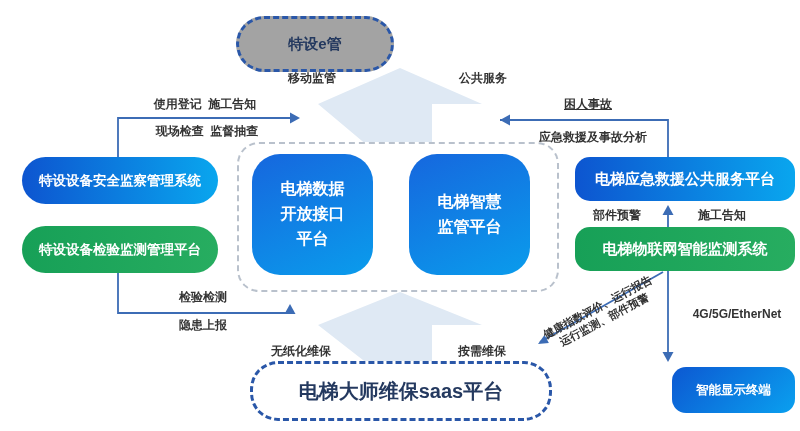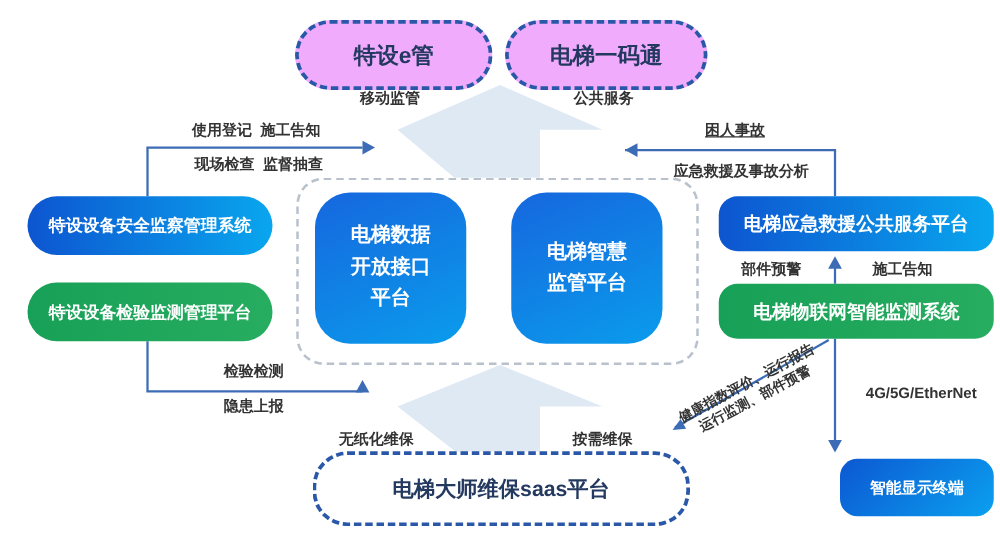--- a/index.html
+++ b/index.html
@@ -3,23 +3,23 @@
 <meta charset="utf-8">
 <style>
   html,body{margin:0;padding:0;background:#fff;}
   #stage{position:relative;width:800px;height:431px;background:#ffffff;
          font-family:"Liberation Sans",sans-serif;overflow:hidden;}
   .abs{position:absolute;}
   
   .big-arrow{background:#dfe9f4;
     clip-path:polygon(50% 0,100% 46%,69.5% 46%,69.5% 100%,30.5% 100%,0 46%);}
   
-  .pill-dashed{border:3px dashed #2a57a8;border-radius:30px;background:#f0abfc;
+  .pill-dashed{border:3px dashed #2a57a8;border-radius:30px;background:#a3a3a3;
     display:flex;align-items:center;justify-content:center;
-    color:#24395f;font-weight:700;font-size:18px;}
+    color:#24395f;font-weight:700;font-size:15px;}
   
   .hub-dashed{border:2px dashed #b9c1cc;border-radius:22px;background:#fff;}
   
   .bluebox{background:linear-gradient(90deg,#0d55d0 0%,#09a6ee 100%);
     color:#fff;font-weight:700;display:flex;align-items:center;justify-content:center;}
   .greenbox{background:linear-gradient(90deg,#17a057 0%,#27ad60 100%);
     color:#fff;font-weight:700;display:flex;align-items:center;justify-content:center;}
   .side-box{width:196px;height:47px;border-radius:24px;font-size:13.5px;}
   .right-box{width:220px;height:44px;border-radius:15px;font-size:15px;}
   .square{width:121px;height:121px;border-radius:28px;
@@ -29,21 +29,21 @@
   .terminal{border-radius:14px;font-size:12.5px;
     background:linear-gradient(135deg,#0c58d2 0%,#0aa0ef 100%);
     color:#fff;font-weight:700;display:flex;align-items:center;justify-content:center;}
   .lbl{position:absolute;font-size:12px;font-weight:600;color:#333;
     white-space:pre;transform:translateX(-50%);}
   .diag-lbl{position:absolute;left:520px;top:299px;width:162px;
     transform:rotate(-28deg);font-size:11px;font-weight:600;color:#333;
     text-align:center;line-height:1.3;}
   .saas-pill{border:3px dashed #2a57a8;border-radius:28px;background:#fff;
     display:flex;align-items:center;justify-content:center;
-    color:#24395f;font-weight:600;font-size:17px;}
+    color:#24395f;font-weight:600;font-size:20px;}
 </style>
 </head>
 <body>
 
 <div id="stage">
 
   <div class="abs big-arrow" style="left:318px;top:68px;width:164px;height:78px;"></div>
   <div class="abs big-arrow" style="left:318px;top:292px;width:164px;height:72px;"></div>
 
   <svg class="abs" style="left:0;top:0;" width="800" height="431" viewBox="0 0 800 431">
@@ -60,23 +60,20 @@
       <polygon points="284.5,314 295.5,314 290,304"></polygon>
       <polygon points="510,114.5 510,125.5 500,120"></polygon>
       <polygon points="662.5,215 673.5,215 668,205"></polygon>
       <polygon points="662.5,352 673.5,352 668,362"></polygon>
       <polygon points="538,344 544.5,335.1 548.9,342.9"></polygon>
     </g>
   </svg>
 
   <div class="abs pill-dashed" style="left:236px;top:16px;width:152px;height:50px;">
     <span>特设e管</span>
-  </div>
-  <div class="abs pill-dashed" style="left:404px;top:16px;width:156px;height:50px;">
-    <span>电梯一码通</span>
   </div>
   <div class="lbl" style="left:312px;top:70px;">移动监管</div>
   <div class="lbl" style="left:483px;top:70px;">公共服务</div>
 
   <div class="abs hub-dashed" style="left:237px;top:142px;width:318px;height:146px;"></div>
   <div class="abs square" style="left:252px;top:154px;">
     <span>电梯数据</span>
     <span>开放接口</span>
     <span>平台</span>
   </div>

